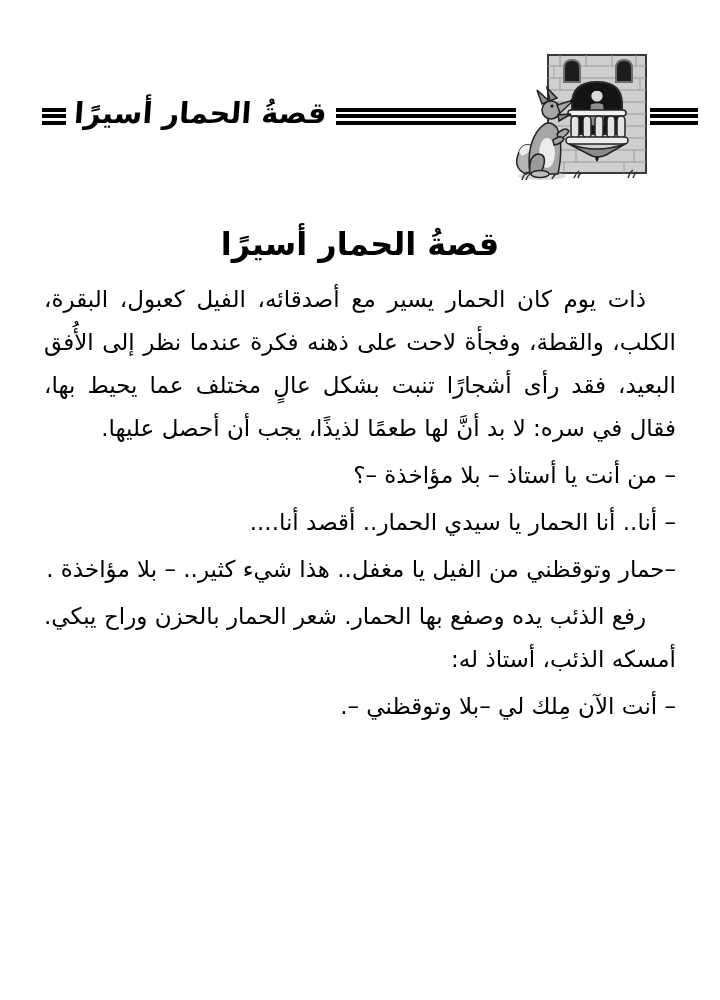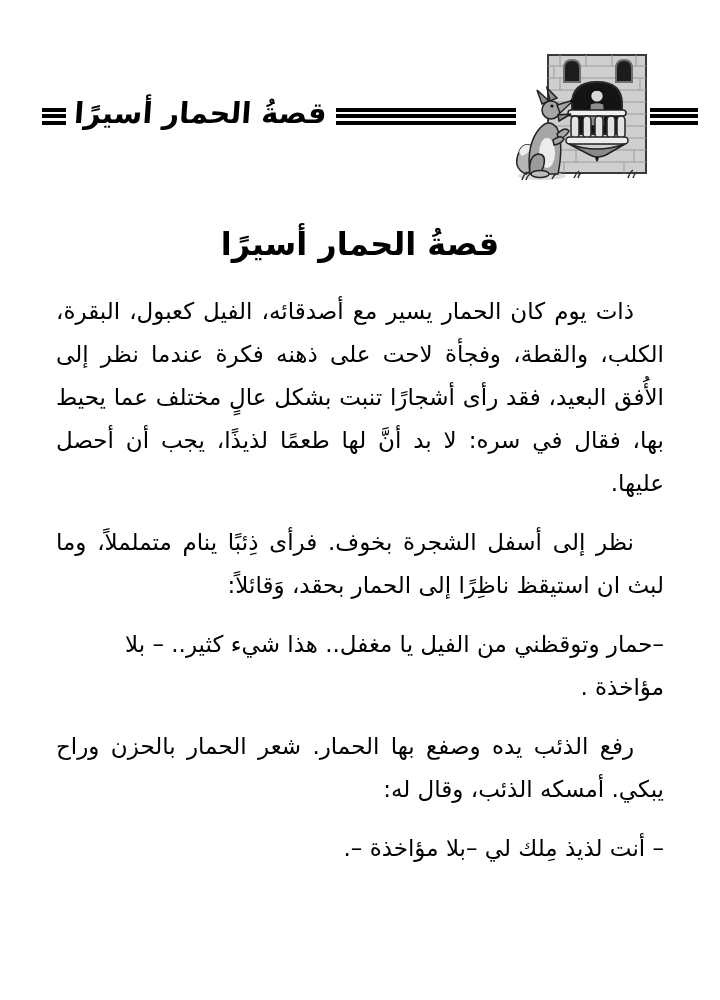--- a/index.html
+++ b/index.html
@@ -80,21 +80,21 @@
   .story-body {
     position: absolute;
     top: 274px;
     right: 40px;
     left: 40px;
     direction: rtl;
     font-size: 23px;
     line-height: 43px;
     font-weight: 500;
   }
-  .story-body p { margin: 16px; }
+  .story-body p { margin: 4px; }
   .story-body p.para {
     text-align: justify;
     text-align-last: right;
     text-indent: 30px;
   }
   .story-body p.dialogue {
     text-align: right;
     text-indent: 0;
   }
 </style>
@@ -178,19 +178,20 @@
         <path d="M112 126 q2 -6 5 -8 M117 126 q1 -4 4 -6"></path>
         <path d="M36 127 q2 -4 4 -5"></path>
       </g>
     </svg>
   </div>
 
   <h1 class="main-title">قصةُ الحمار أسيرًا</h1>
 
   <div class="story-body">
       <p class="para">ذات يوم كان الحمار يسير مع أصدقائه، الفيل كعبول، البقرة، الكلب، والقطة، وفجأة لاحت على ذهنه فكرة عندما نظر إلى الأُفق البعيد، فقد رأى أشجارًا تنبت بشكل عالٍ مختلف عما يحيط بها، فقال في سره: لا بد أنَّ لها طعمًا لذيذًا، يجب أن أحصل عليها.</p>
-      <p class="para">نظر إلى أسفل الشجرة بخوف. فرأى ذِئبًا ينام متململاً، وما لبث ان استيقظ ناظِرًا إلى الحمار بحقد، وَقائلاً:</p>
+      <p class="dialogue">– من أنت يا أستاذ – بلا مؤاخذة –؟</p>
+      <p class="dialogue">– أنا.. أنا الحمار يا سيدي الحمار.. أقصد أنا....</p>
       <p class="dialogue">–حمار وتوقظني من الفيل يا مغفل.. هذا شيء كثير.. – بلا مؤاخذة .</p>
-      <p class="para">رفع الذئب يده وصفع بها الحمار. شعر الحمار بالحزن وراح يبكي. أمسكه الذئب، وقال له:</p>
-      <p class="dialogue">– أنت لذيذ مِلك لي –بلا مؤاخذة –.</p>
+      <p class="para">رفع الذئب يده وصفع بها الحمار. شعر الحمار بالحزن وراح يبكي. أمسكه الذئب، أستاذ له:</p>
+      <p class="dialogue">– أنت الآن مِلك لي –بلا وتوقظني –.</p>
     </div>
 
 </div>
 
 </body></html>

